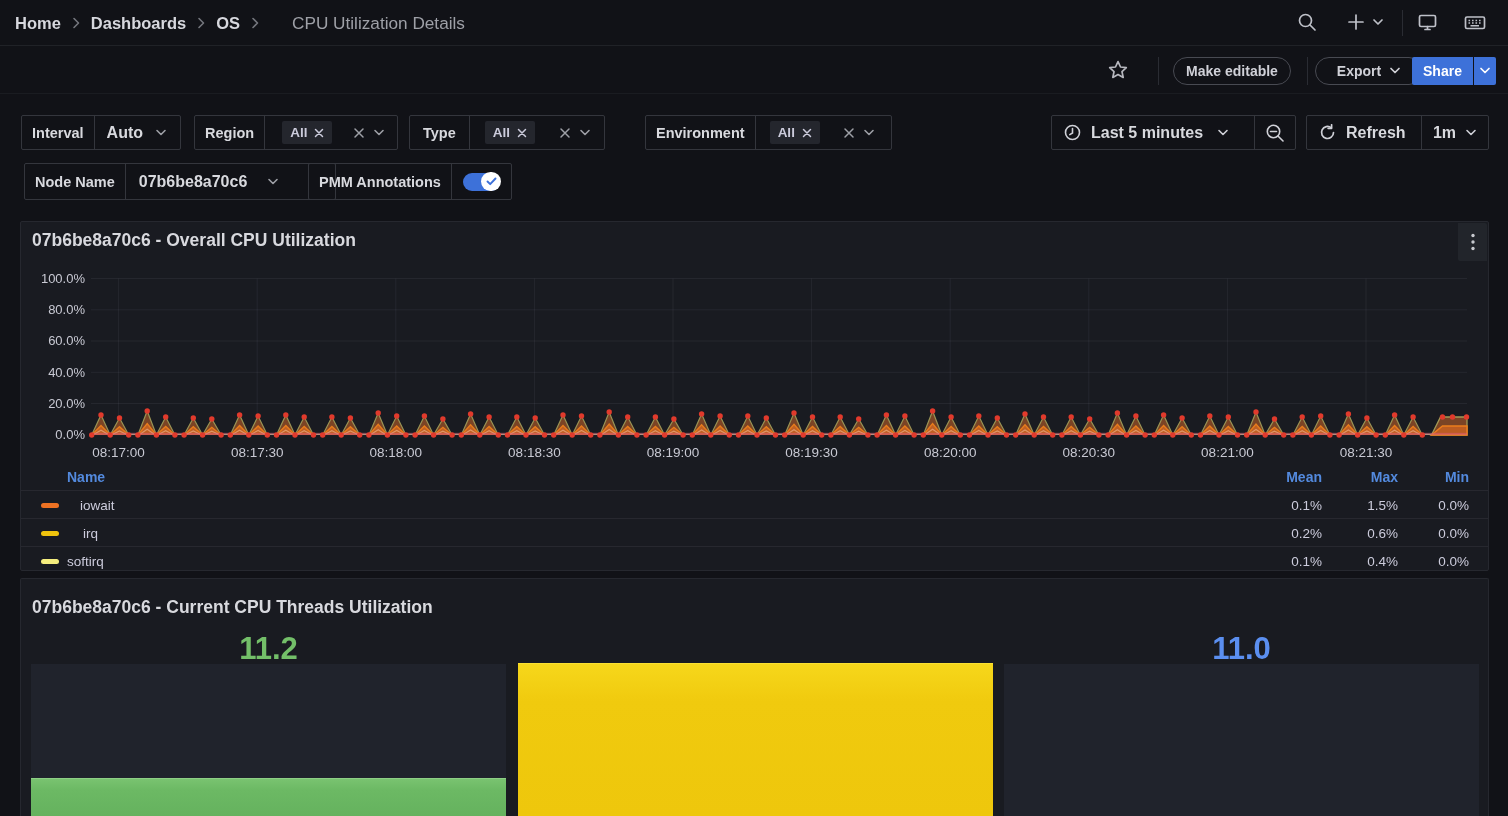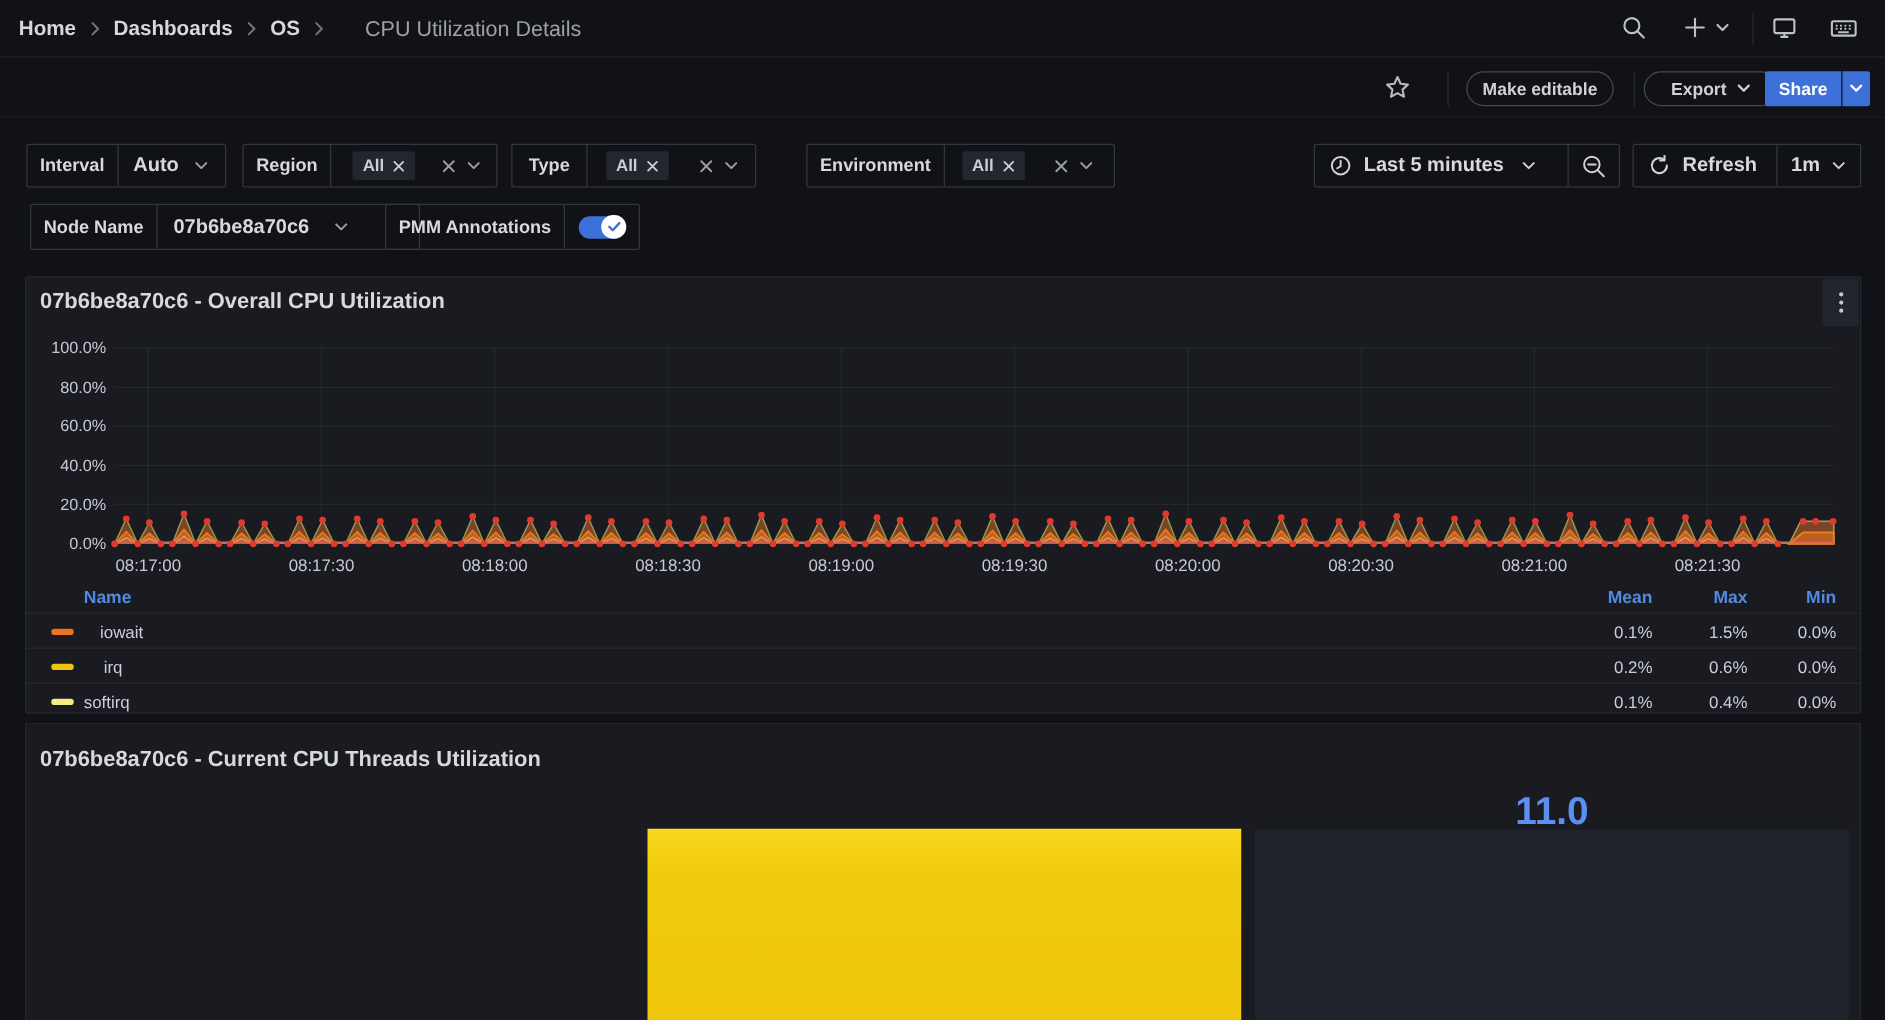--- a/index.html
+++ b/index.html
@@ -709,20 +709,25 @@
       <span style="position:absolute;right:168px;top:7px;">0.1%</span>
       <span style="position:absolute;right:92px;top:7px;">0.4%</span>
       <span style="position:absolute;right:21px;top:7px;">0.0%</span>
     </div>
   </div>
 </div>
 
 <div class="abs" style="left:20px;top:578px;width:1469px;height:238px;background:#191b21;border:1px solid #26282f;border-radius:2px 2px 0 0;border-bottom:none;overflow:hidden;">
   <div class="abs" style="left:11px;top:18px;font-size:17.5px;font-weight:600;color:#d8d9de;">07b6be8a70c6 - Current CPU Threads Utilization</div>
 
+  <div class="abs" style="left:10px;top:51px;width:475px;height:187px;">
+    <div style="text-align:center;font-size:31px;font-weight:600;color:#73bf69;height:33px;line-height:37px;">11.2</div>
+    <div class="abs" style="left:0;top:34px;width:475px;height:114px;background:#20232c;"></div>
+    <div class="abs" style="left:0;top:148px;width:475px;height:38px;background:linear-gradient(180deg,#79c370 0%,#6cb964 30%,#65b25e 100%);border-top:1px solid #8ecf86;"></div>
+  </div>
 
   <div class="abs" style="left:497px;top:51px;width:475px;height:187px;">
     <div class="abs" style="left:0;top:33px;width:475px;height:153px;background:linear-gradient(180deg,#f6d71b 0%,#f0ca0e 25%,#eec70c 100%);border-top:1px solid #fbe133;"></div>
   </div>
 
   <div class="abs" style="left:983px;top:51px;width:475px;height:187px;">
     <div style="text-align:center;font-size:31px;font-weight:600;color:#5b8ff0;height:33px;line-height:37px;">11.0</div>
     <div class="abs" style="left:0;top:34px;width:475px;height:152px;background:#20232c;"></div>
   </div>
 </div>

